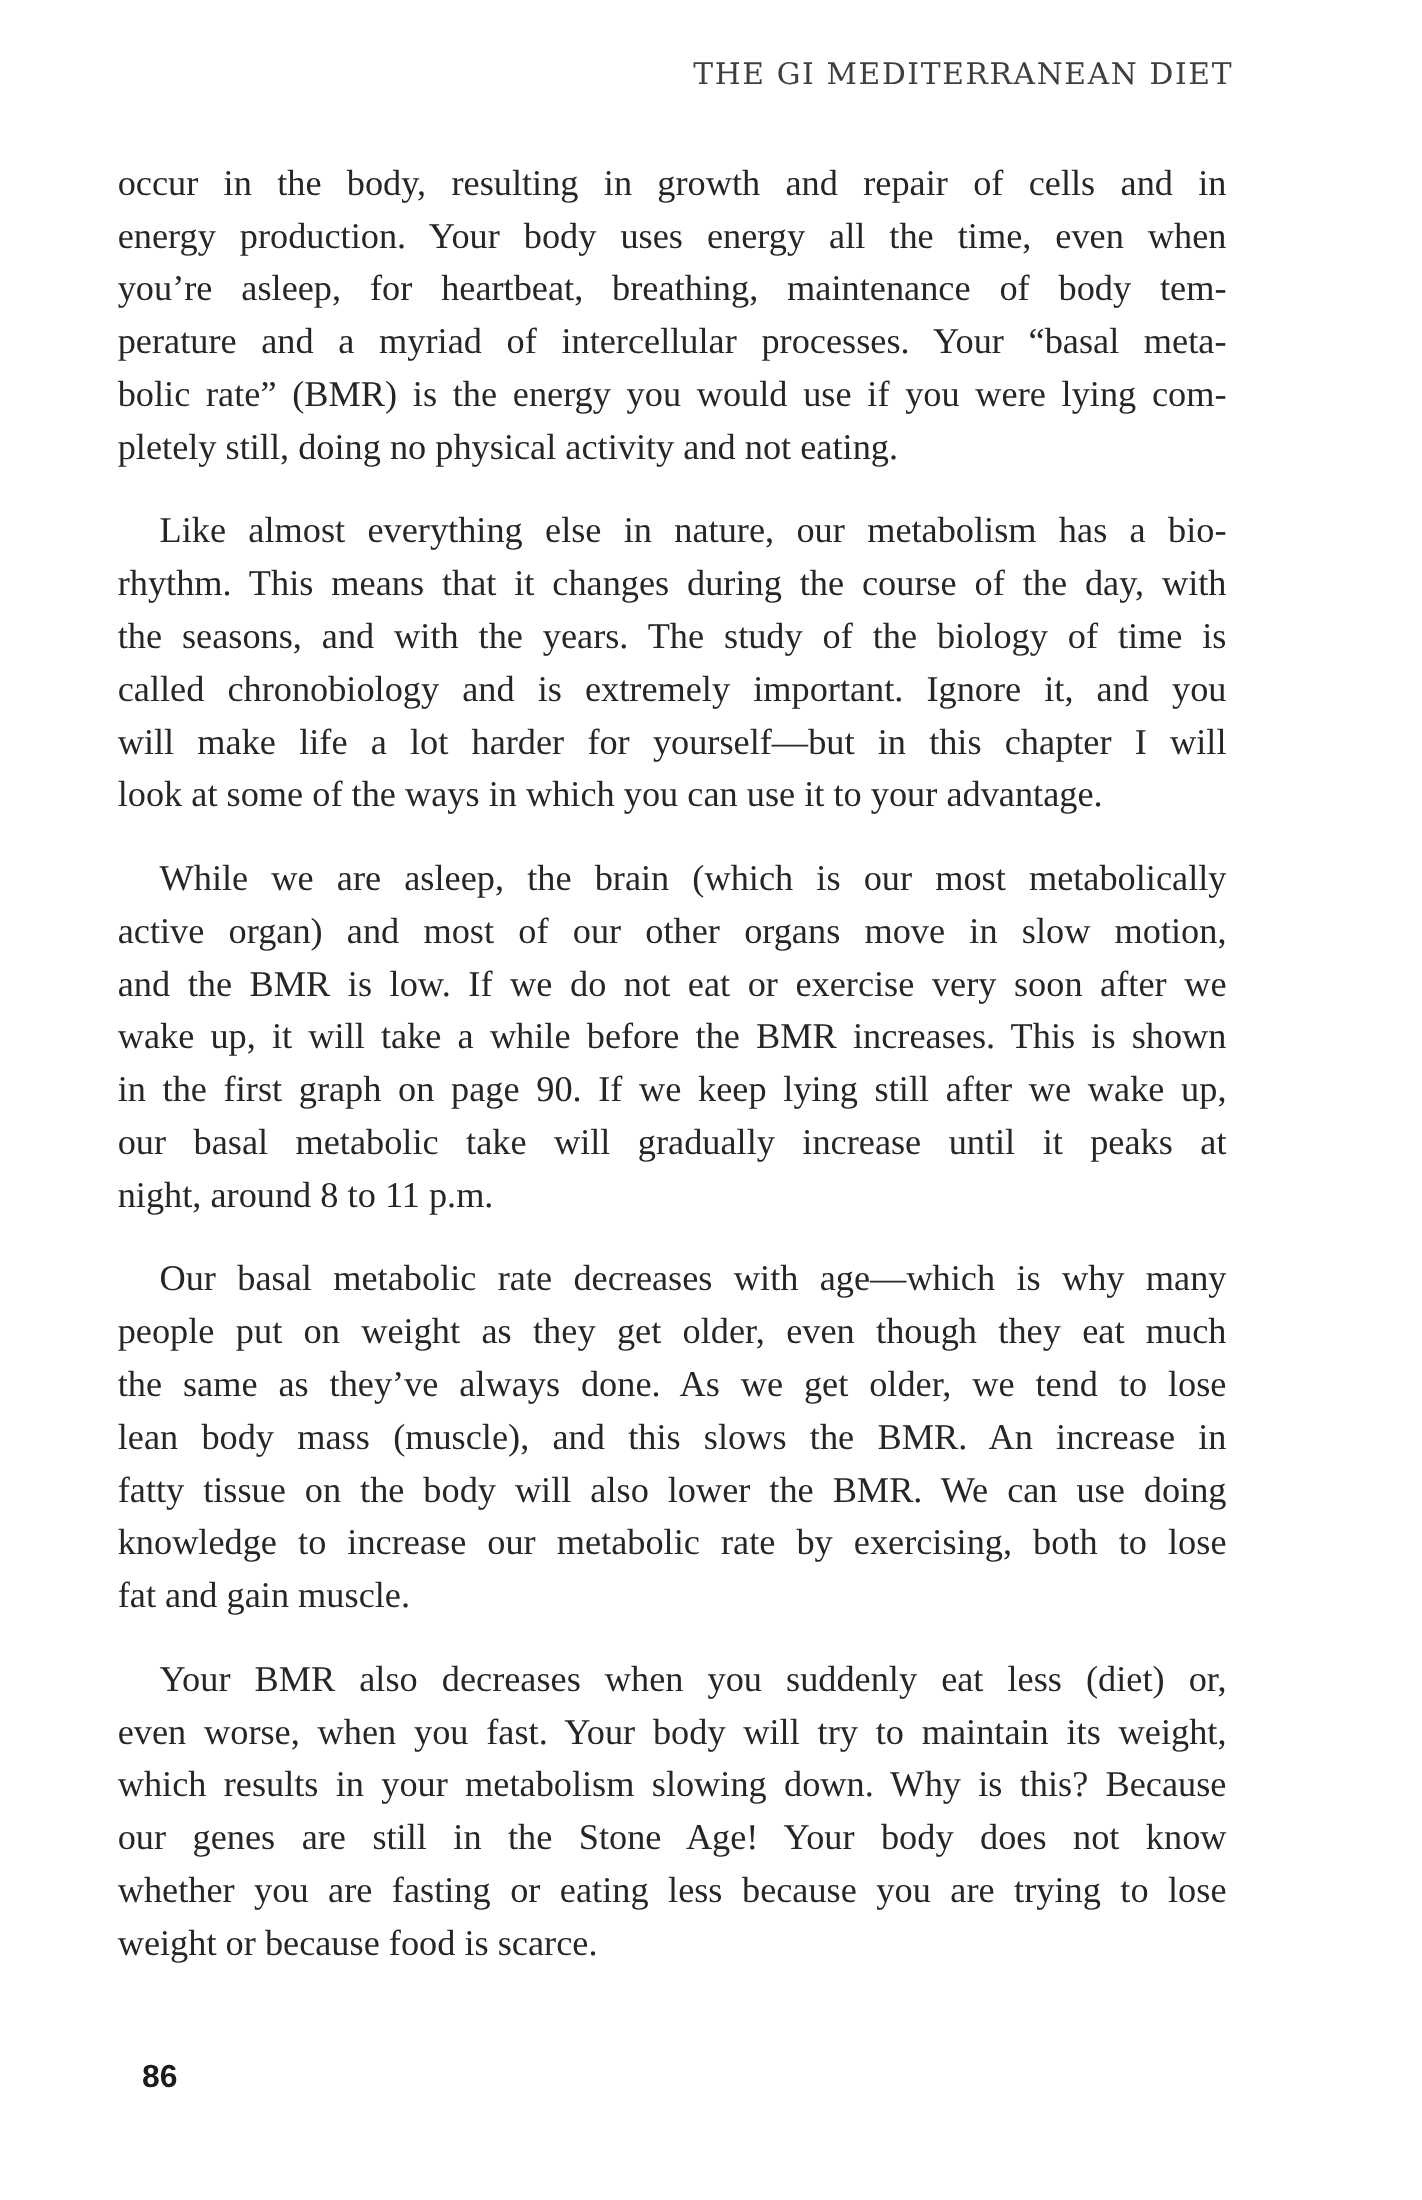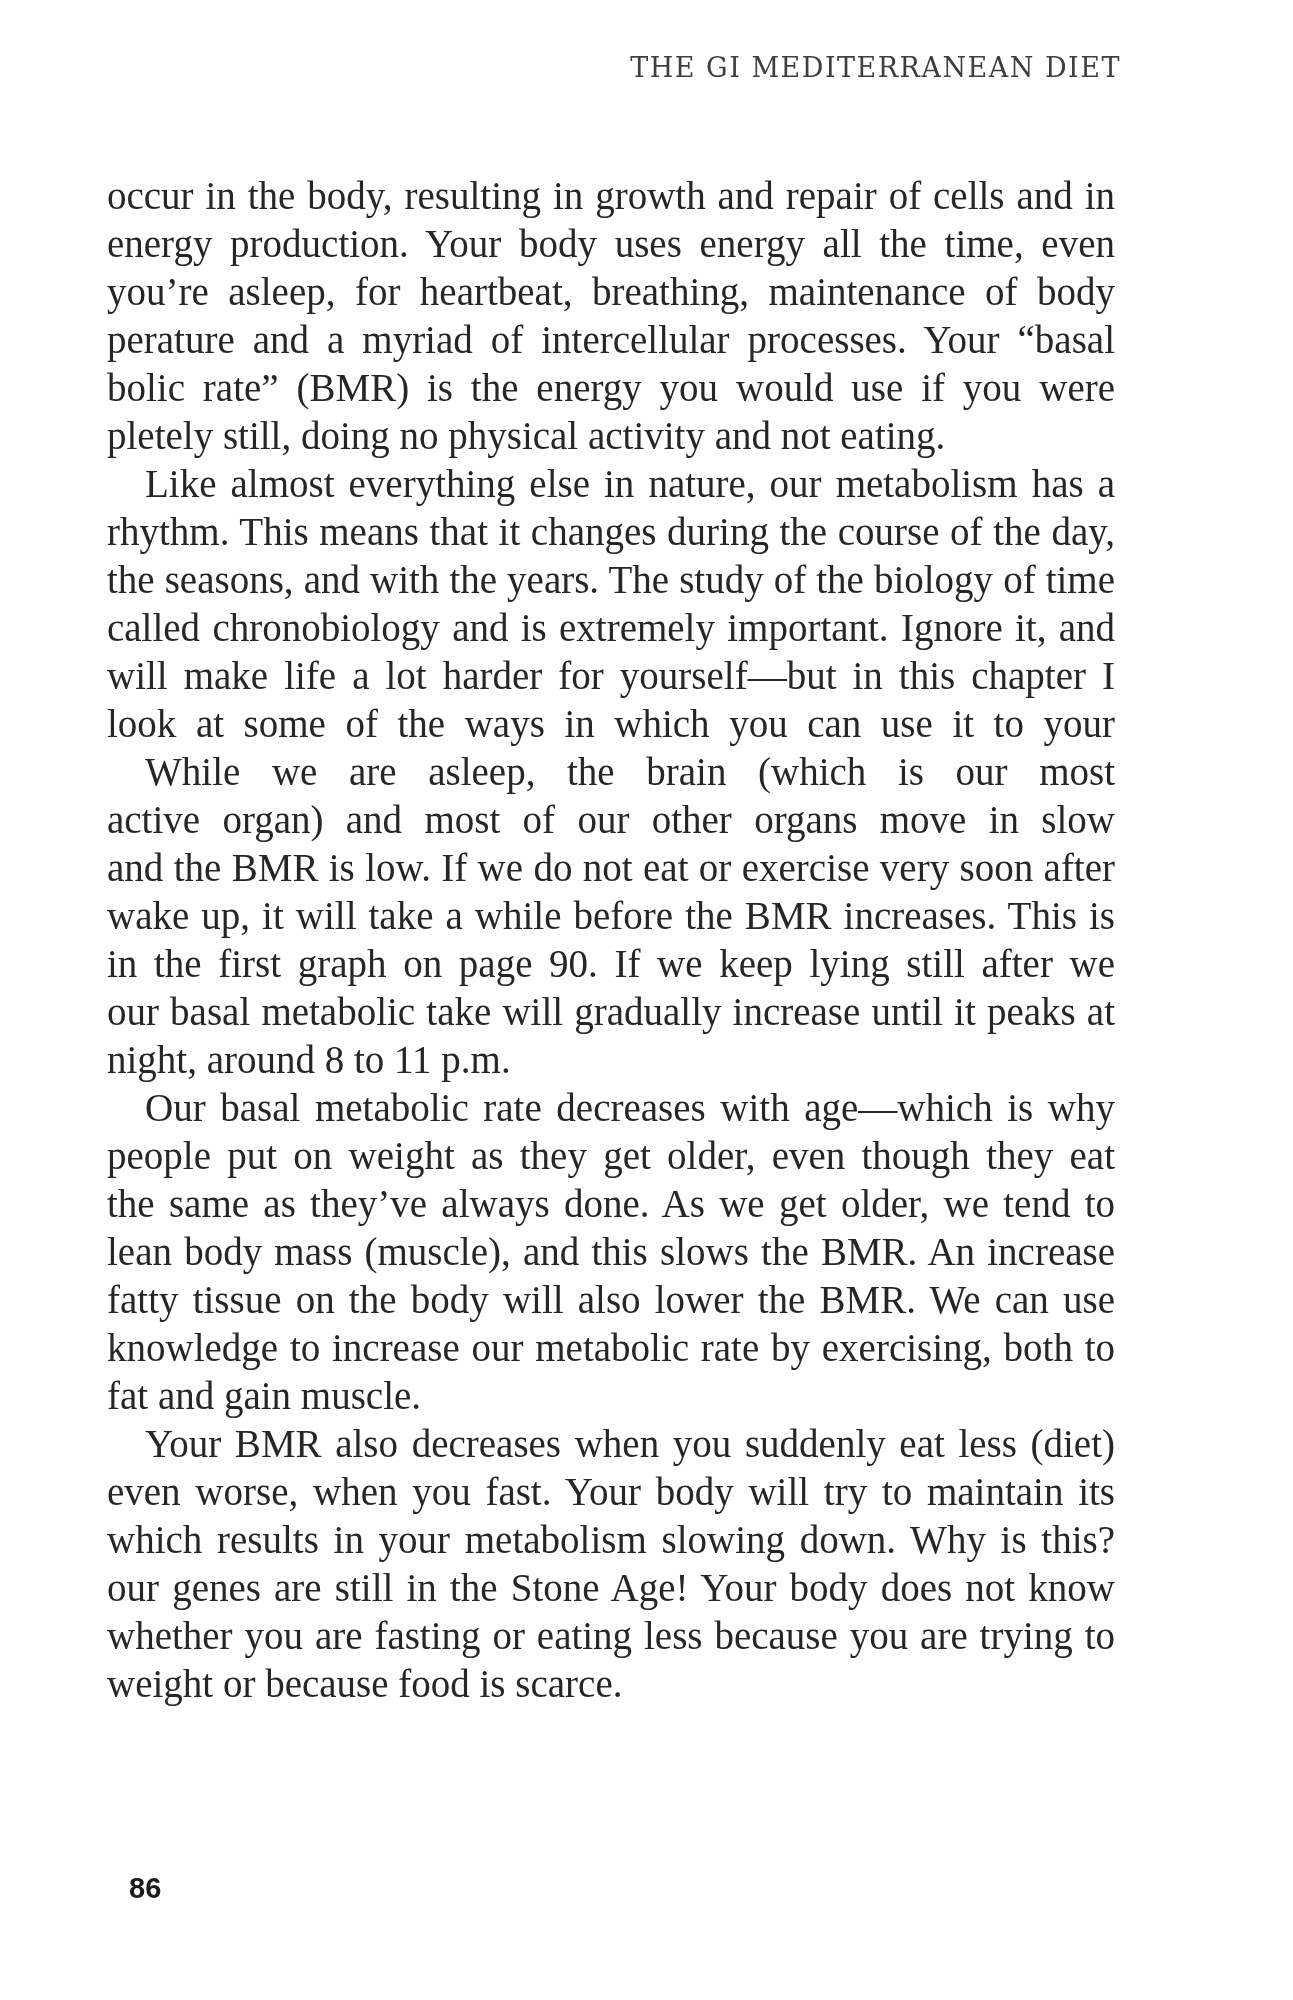--- a/index.html
+++ b/index.html
@@ -18,36 +18,36 @@
     width: 992px;
     text-align: right;
     font-family: "DejaVu Serif", serif;
     font-size: 27px;
     letter-spacing: 1.5px;
     color: #3f3f3f;
     white-space: nowrap;
   }
   .body-text {
     position: absolute;
-    top: 172px;
+    top: 143px;
     left: 107px;
     width: 1008px;
-    font-size: 39px;
+    font-size: 33px;
     line-height: 48px;
     color: #262626;
   }
   .paragraph { margin: 0; }
   .line {
     height: 48px;
     overflow: hidden;
     text-align: justify;
     text-align-last: justify;
   }
   .line.last { text-align-last: left; }
-  .line.first { padding-left: 38px; }
+  .line.first { padding-left: 38px; margin-top: 28px; }
   .page-number {
     position: absolute;
     top: 1872px;
     left: 129px;
     width: 992px;
     font-family: "Liberation Sans", sans-serif;
     font-weight: bold;
     font-size: 29px;
     color: #1c1c1c;
   }

